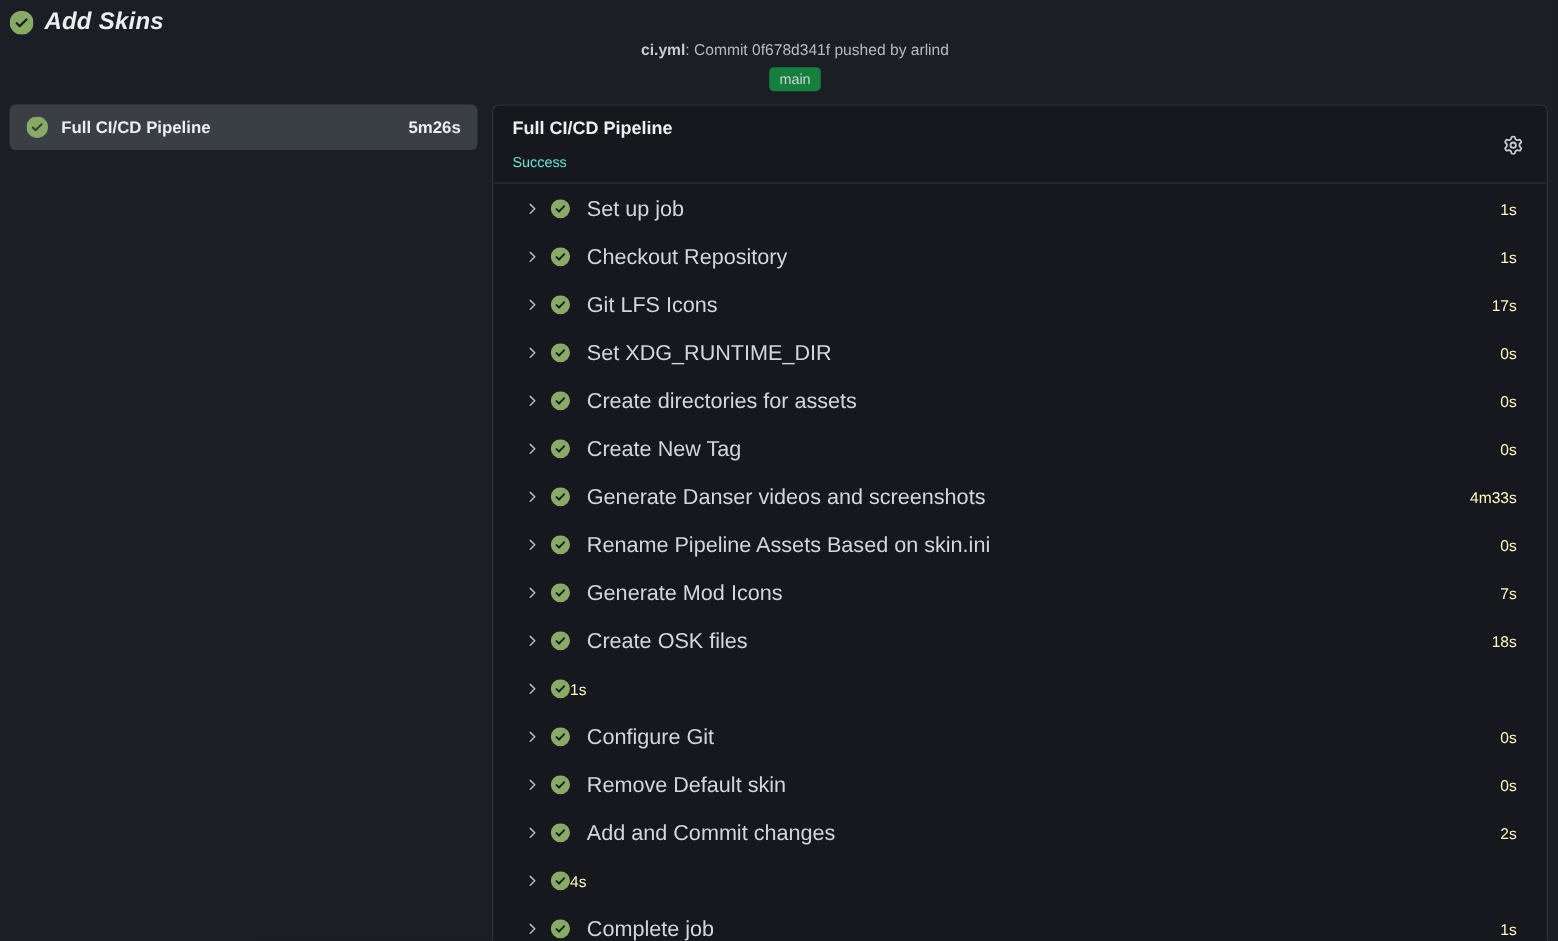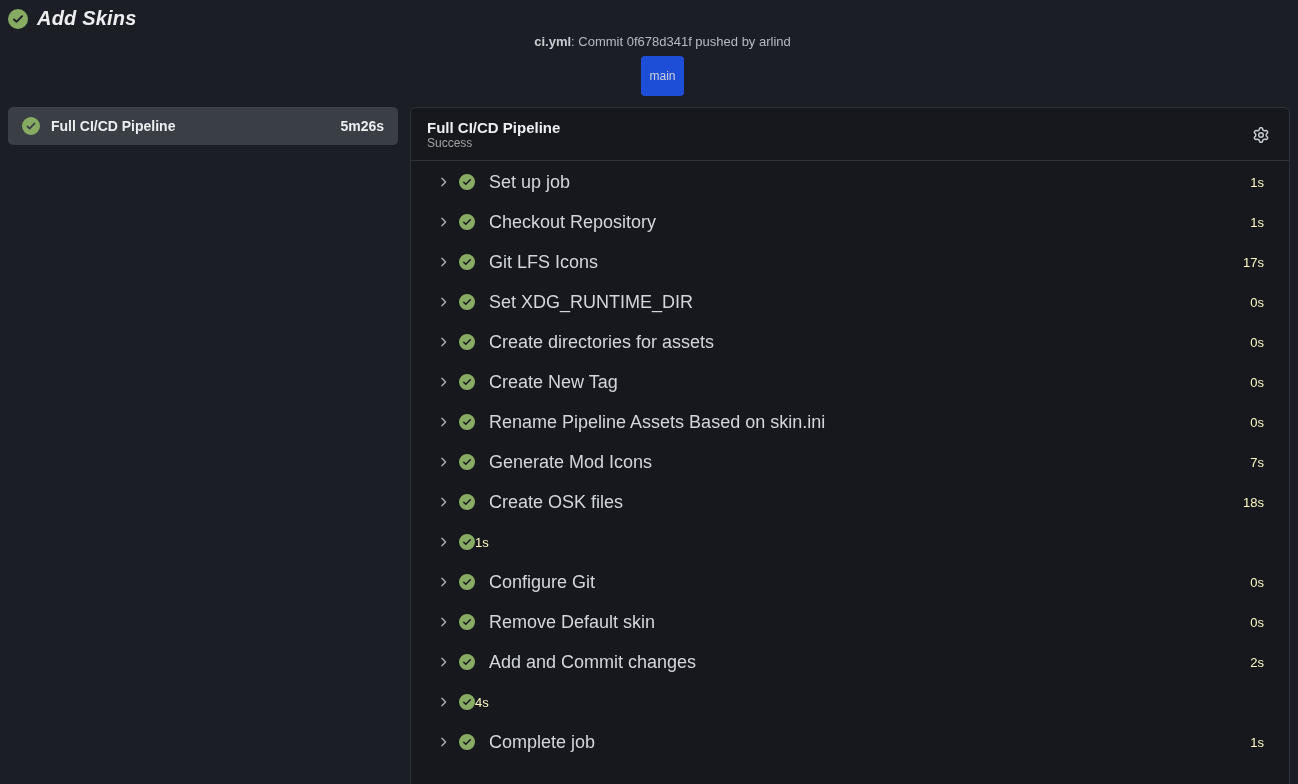--- a/index.html
+++ b/index.html
@@ -15,23 +15,23 @@
   .run-title-row { display:flex; align-items:center; gap:9px;font-style:italic; }
   .status-icon { display:inline-flex; flex-shrink:0; }
   .run-title { font-size:20px; font-weight:600; color:#eceef0; letter-spacing:.2px; }
   .run-subtitle {
     margin-left:29px; margin-top:4px;
     font-size:13px; color:#b6bbc2;
     display:flex; align-items:center; gap:7px;flex-direction:column;
   }
   .workflow-file { font-weight:700; color:#c9cdd3; }
   .branch-badge {
-    background:#1d4ed8; color:#ced2d8;
+    background:#15803d; color:#ced2d8;
     font-size:12px; line-height:1;
-    padding:14px 8px; border-radius:4px;
+    padding:4px 8px; border-radius:4px;
     cursor:pointer;
   }
 
   
   .content { display:flex; align-items:flex-start; gap:12px; padding:0 8px; }
 
   .jobs-sidebar { width:390px; flex-shrink:0; }
   .job-item {
     display:flex; align-items:center; gap:11px;
     background:#3a3f46; border-radius:5px;
@@ -47,21 +47,21 @@
     background:#16181d;
     border:1px solid #2d333b; border-radius:6px;
     display:flex; flex-direction:column; overflow:hidden;
   }
   .panel-header {
     display:flex; align-items:center; justify-content:space-between;
     padding:11px 16px 10px;
     border-bottom:1px solid #2d333b;
   }
   .panel-title { font-size:15px; font-weight:600; color:#eceef0; }
-  .panel-status { font-size:12px; color:#a3a3a3; margin-top:0; }
+  .panel-status { font-size:12px; color:#5eead4; margin-top:12px; }
   .gear-button {
     background:none; border:none; cursor:pointer;
     color:#c6cbd1; display:inline-flex; padding:4px;
   }
 
   .steps-list { flex:1; padding-top:1px; }
   .step-row {
     display:flex; align-items:center;
     height:40px; padding:0 25px;
     cursor:pointer;
@@ -222,20 +222,34 @@
     </span>
     <span class="check-wrap" style="color:#87ab63">
       <svg width="16" height="16">
               <use href="#icon-check-circle"></use>
             </svg>
     </span>
     <span class="step-label">Create New Tag</span>
     <span class="step-duration">0s</span>
   </div>
 
+  <div class="step-row">
+    <span class="chevron-wrap">
+      <svg width="14" height="14">
+              <use href="#icon-chevron-right"></use>
+            </svg>
+    </span>
+    <span class="check-wrap" style="color:#87ab63">
+      <svg width="16" height="16">
+              <use href="#icon-check-circle"></use>
+            </svg>
+    </span>
+    <span class="step-label">Generate Danser videos and screenshots</span>
+    <span class="step-duration">4m33s</span>
+  </div>
 
   <div class="step-row">
     <span class="chevron-wrap">
       <svg width="14" height="14">
               <use href="#icon-chevron-right"></use>
             </svg>
     </span>
     <span class="check-wrap" style="color:#87ab63">
       <svg width="16" height="16">
               <use href="#icon-check-circle"></use>

